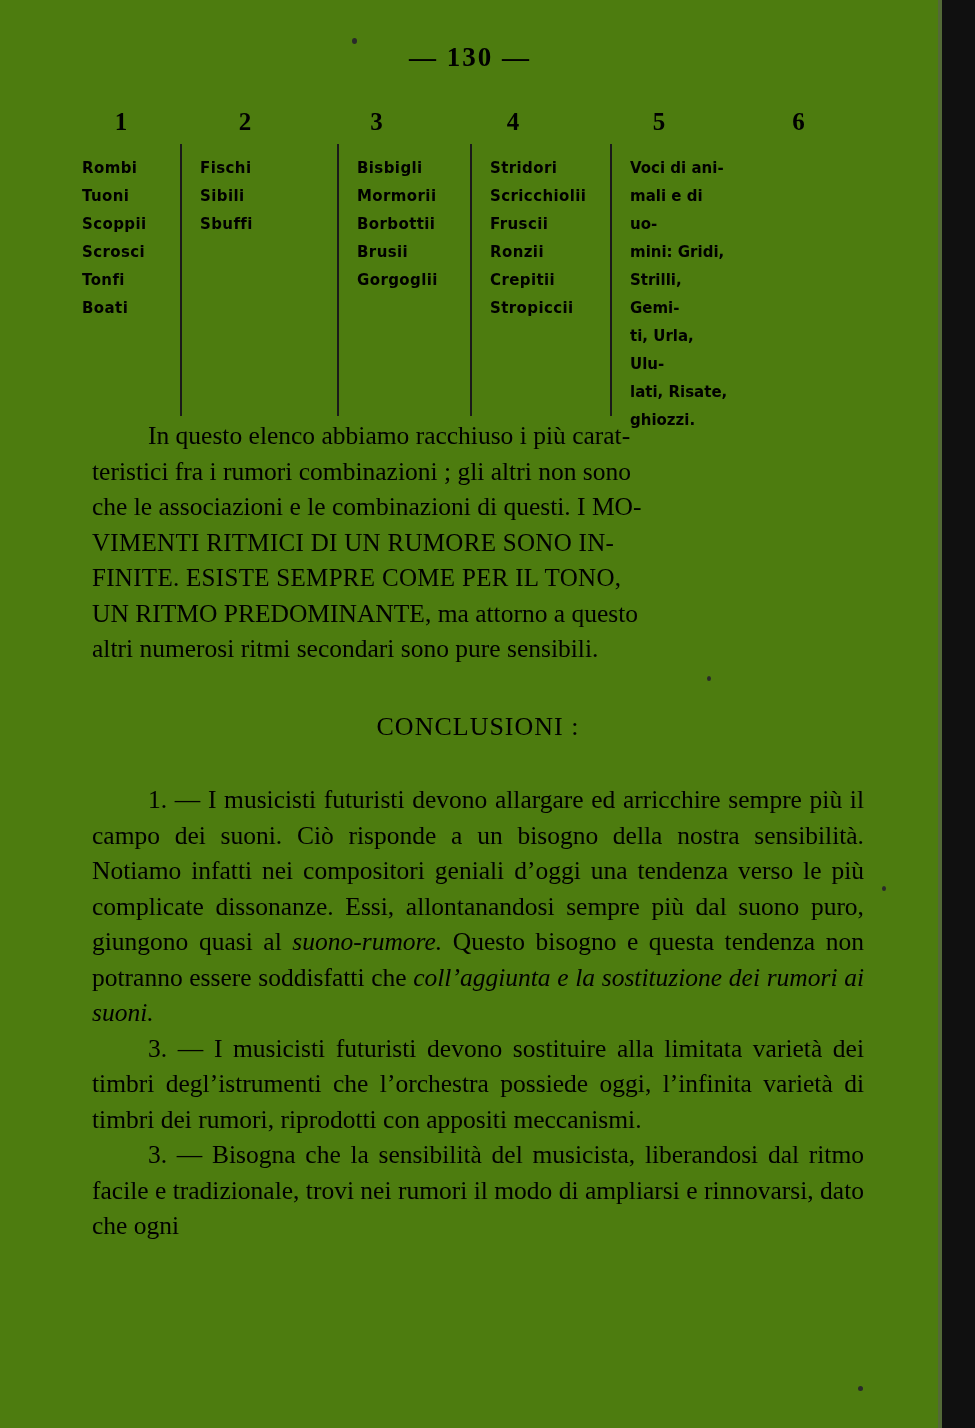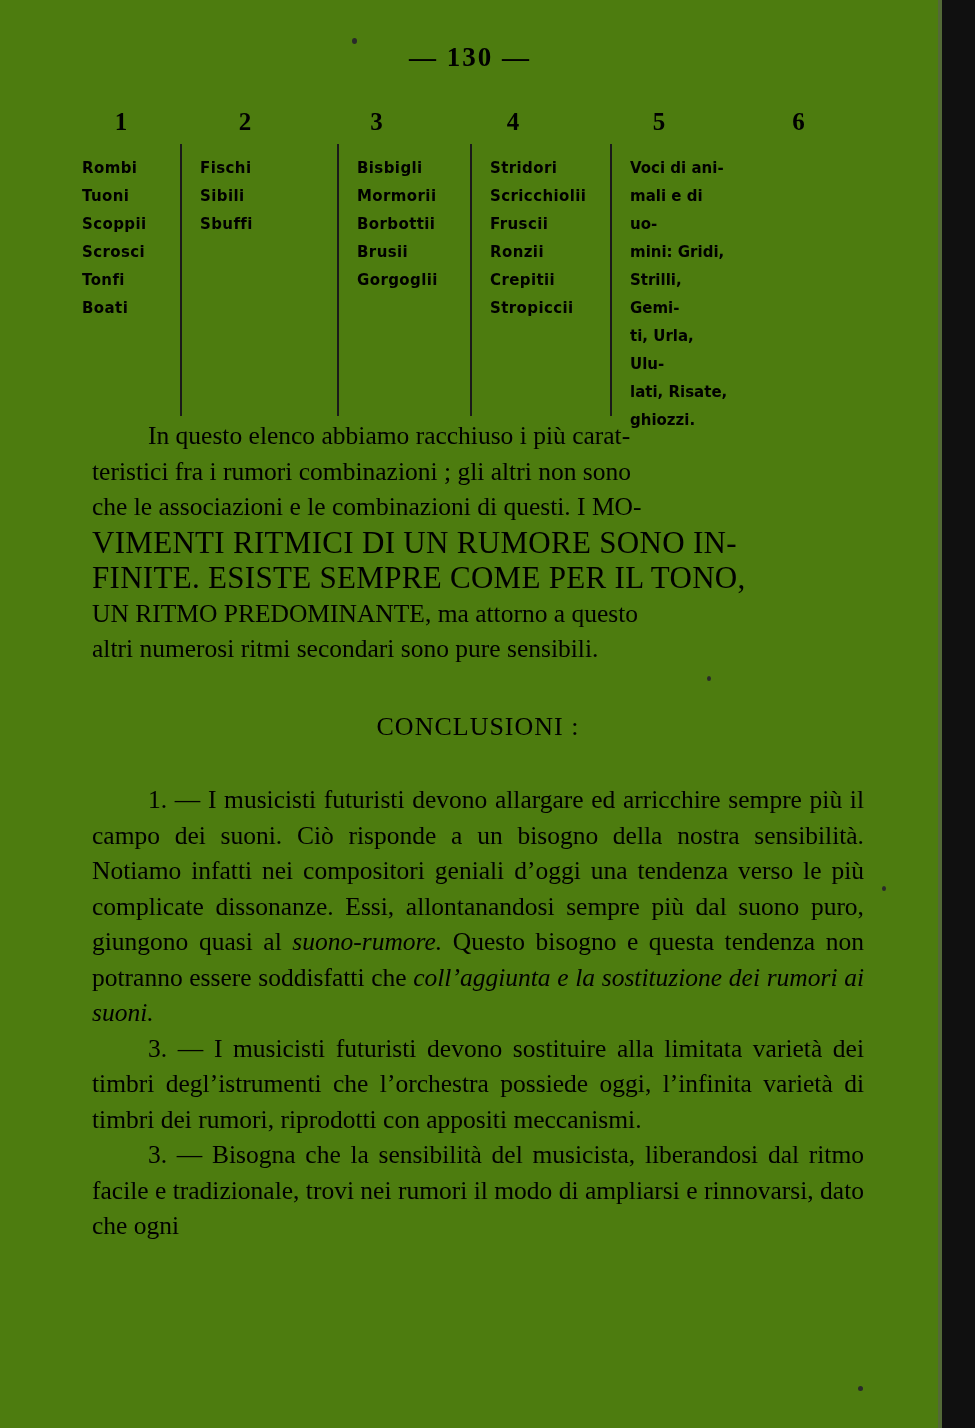--- a/index.html
+++ b/index.html
@@ -121,21 +121,21 @@
     left: 92px;
     width: 772px;
     top: 418px;
     font-size: 25.5px;
     line-height: 35.5px;
     text-align: justify;
   }
   p { margin: 0; }
   .indent { text-indent: 56px; }
   .caps {
-    font-size: 31px;
+    font-size: 25px;
     letter-spacing: .3px;
   }
   .conclusioni {
     position: absolute;
     left: 92px;
     width: 772px;
     top: 712px;
     text-align: center;
     font-size: 26px;
     letter-spacing: 1px;

